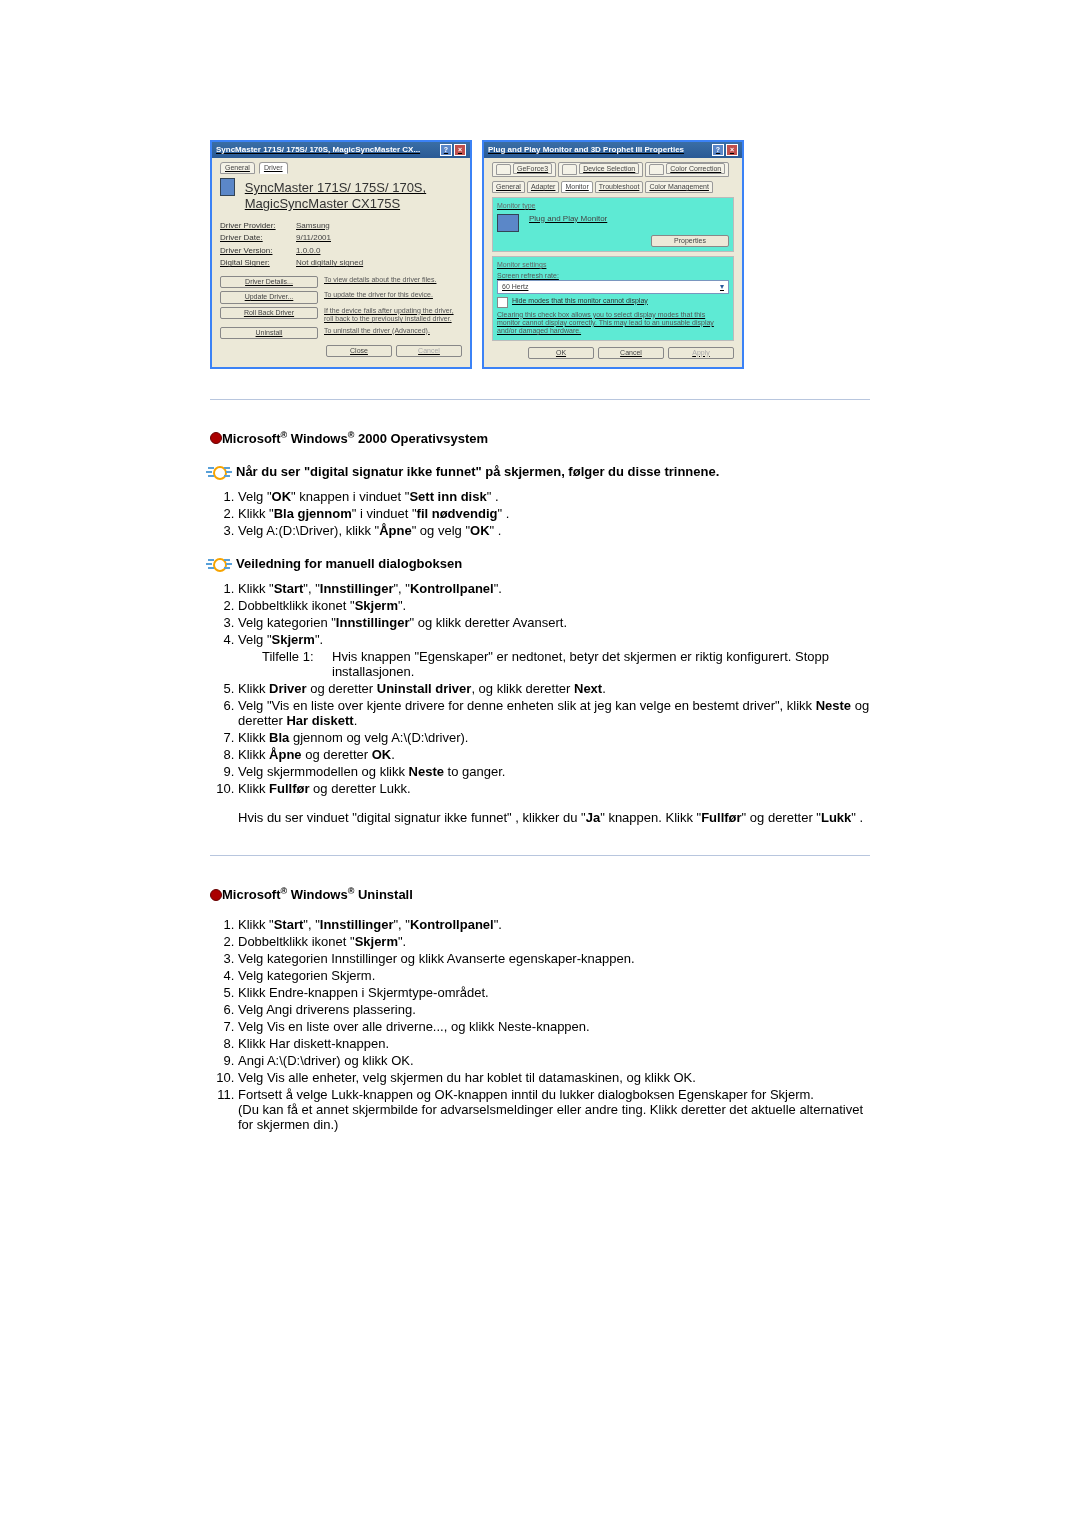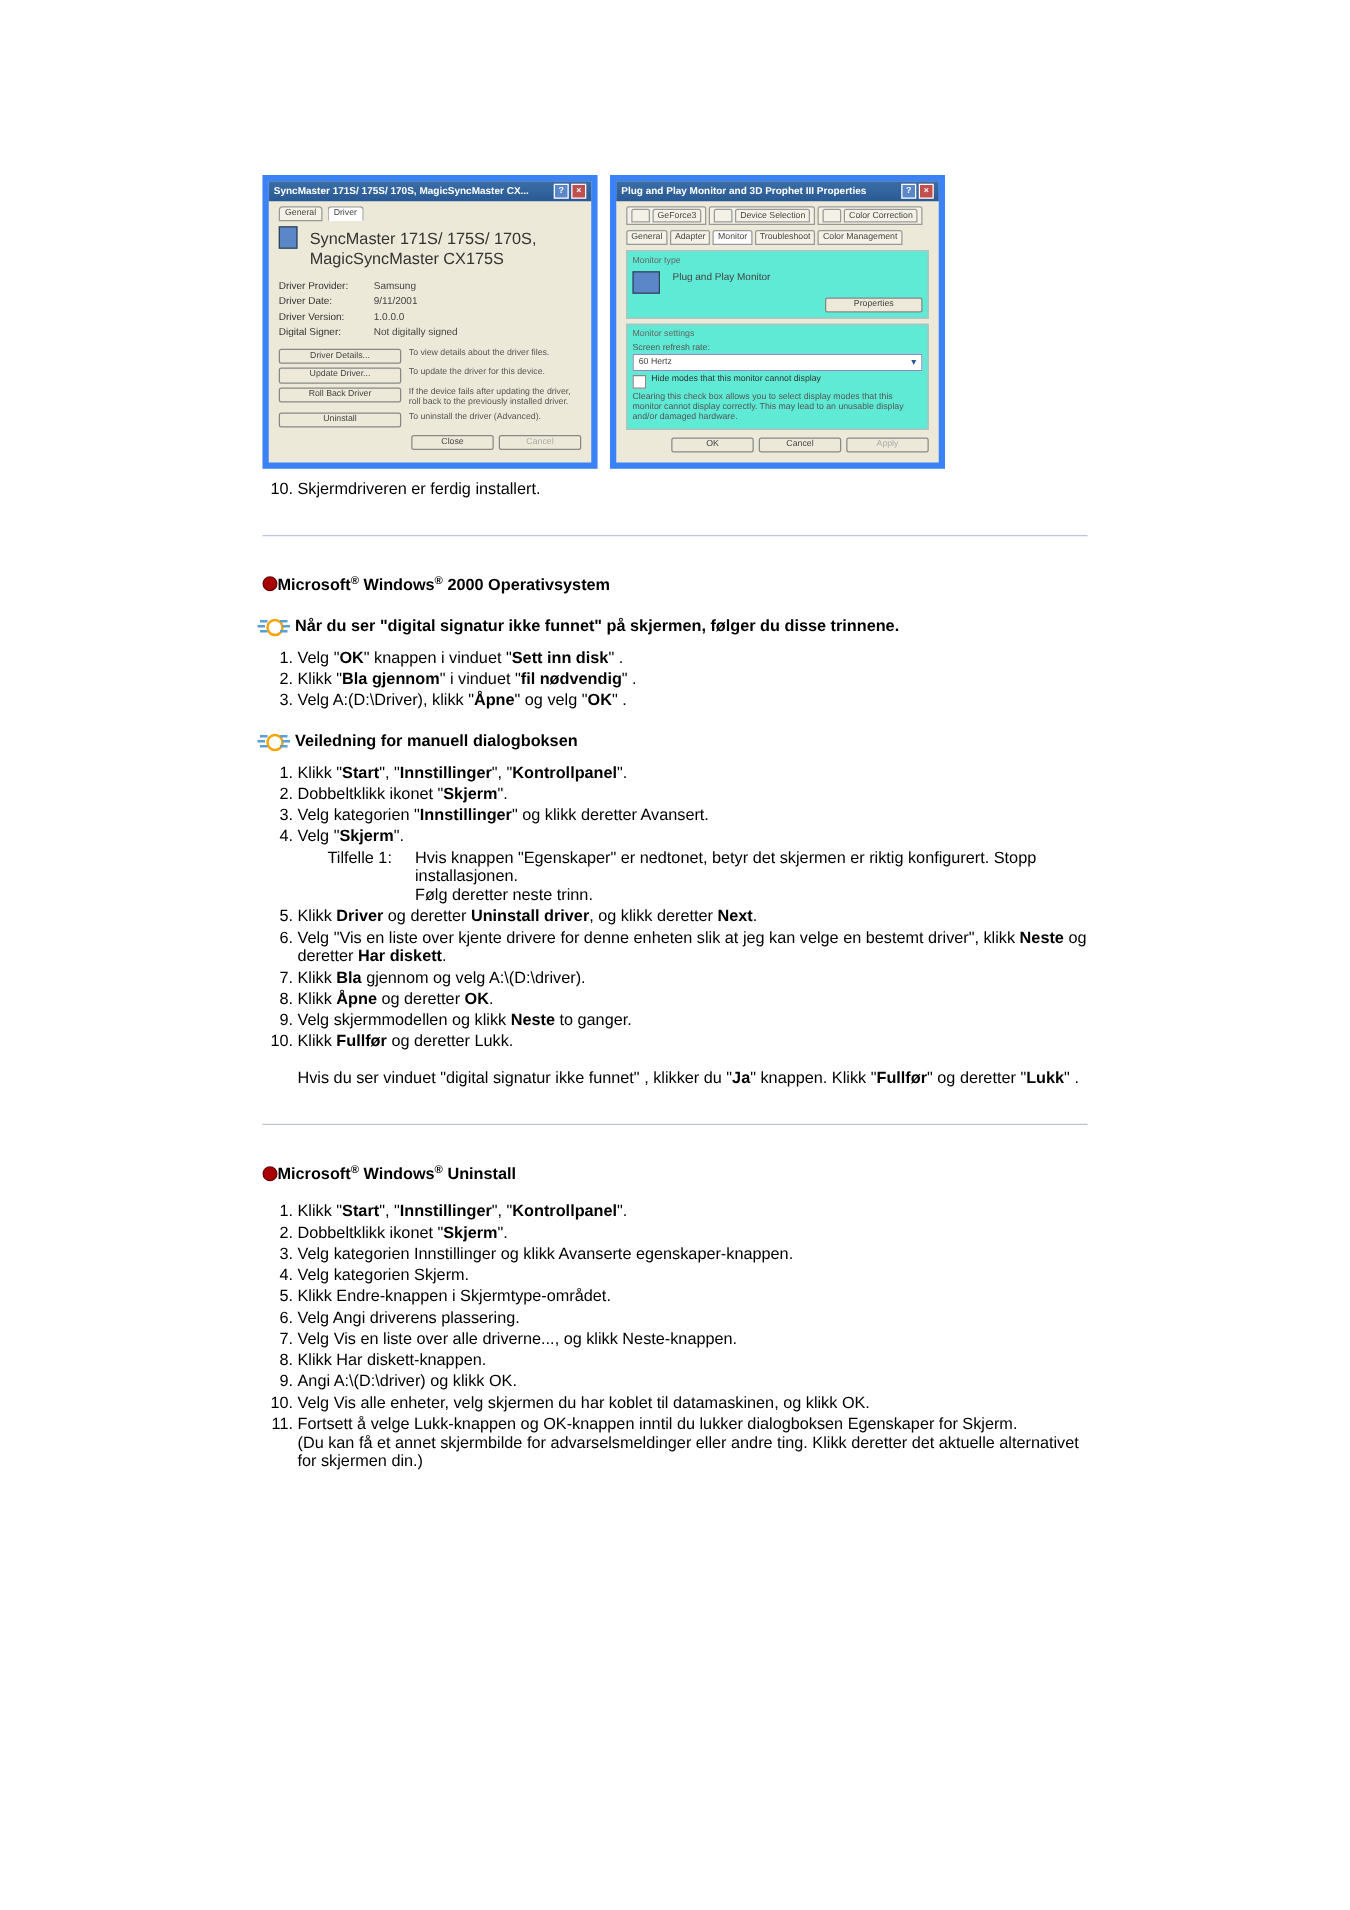--- a/index.html
+++ b/index.html
@@ -15,24 +15,25 @@
     padding: 140px 210px 60px 210px;
   }
   .twoshot {
     display: flex;
     gap: 10px;
     margin-bottom: 8px;
   }
   
   .dlg {
     width: 258px;
-    border: 5px solid #3b82f6;
+    border: 2px solid #3b82f6;
     background: #ece9d8;
     font-size: 8px;
     line-height: 1.2;
+    text-decoration: underline;
   }
   .dlg-title {
     background: linear-gradient(#3a6ea5,#2a5a95);
     color: #fff;
     padding: 2px 4px;
     font-weight: bold;
     display: flex;
     justify-content: space-between;
     align-items: center;
   }
@@ -219,23 +220,20 @@
         </div>
         <div class="minibtnrow">
           <span class="btn">OK</span>
           <span class="btn">Cancel</span>
           <span class="btn disabled">Apply</span>
         </div>
       </div>
     </div>
   </div>
 
-  <ol class="main" start="10">
-    <li>Skjermdriveren er ferdig installert.</li>
-  </ol>
 
   <hr class="hr">
 
   <div class="hdr">
     <span class="dot-red"></span>
     <span>
       <span>Microsoft</span><span class="sup">®</span><span> Windows</span><span class="sup">®</span><span> 2000 Operativsystem</span>
     </span>
   </div>
 
@@ -274,21 +272,20 @@
   <ol class="bodylist">
     <li><span>Klikk "</span><b>Start</b><span>", "</span><b>Innstillinger</b><span>", "</span><b>Kontrollpanel</b><span>".</span></li>
     <li><span>Dobbeltklikk ikonet "</span><b>Skjerm</b><span>".</span></li>
     <li><span>Velg kategorien "</span><b>Innstillinger</b><span>" og klikk deretter Avansert.</span></li>
     <li><span>Velg "</span><b>Skjerm</b><span>".</span>
       <div class="tilfelle-block">
         <div class="tilfelle-row">
           <span class="tilfelle-label">Tilfelle 1:</span>
           <span>Hvis knappen "Egenskaper" er nedtonet, betyr det skjermen er riktig konfigurert. Stopp installasjonen.</span>
         </div>
-        <div class="tilfelle-cont">Følg deretter neste trinn.</div>
       </div>
     </li>
     <li><span>Klikk </span><b>Driver</b><span> og deretter </span><b>Uninstall driver</b><span>, og klikk deretter </span><b>Next</b><span>.</span></li>
     <li><span>Velg "Vis en liste over kjente drivere for denne enheten slik at jeg kan velge en bestemt driver", klikk </span><b>Neste</b><span> og deretter </span><b>Har diskett</b><span>.</span></li>
     <li><span>Klikk </span><b>Bla</b><span> gjennom og velg A:\(D:\driver).</span></li>
     <li><span>Klikk </span><b>Åpne</b><span> og deretter </span><b>OK</b><span>.</span></li>
     <li><span>Velg skjermmodellen og klikk </span><b>Neste</b><span> to ganger.</span></li>
     <li><span>Klikk </span><b>Fullfør</b><span> og deretter Lukk.</span>
       <p class="post-para">
         <span>Hvis du ser vinduet "digital signatur ikke funnet" , klikker du "</span><b>Ja</b><span>" knappen. Klikk "</span><b>Fullfør</b><span>" og deretter "</span><b>Lukk</b><span>" .</span>

